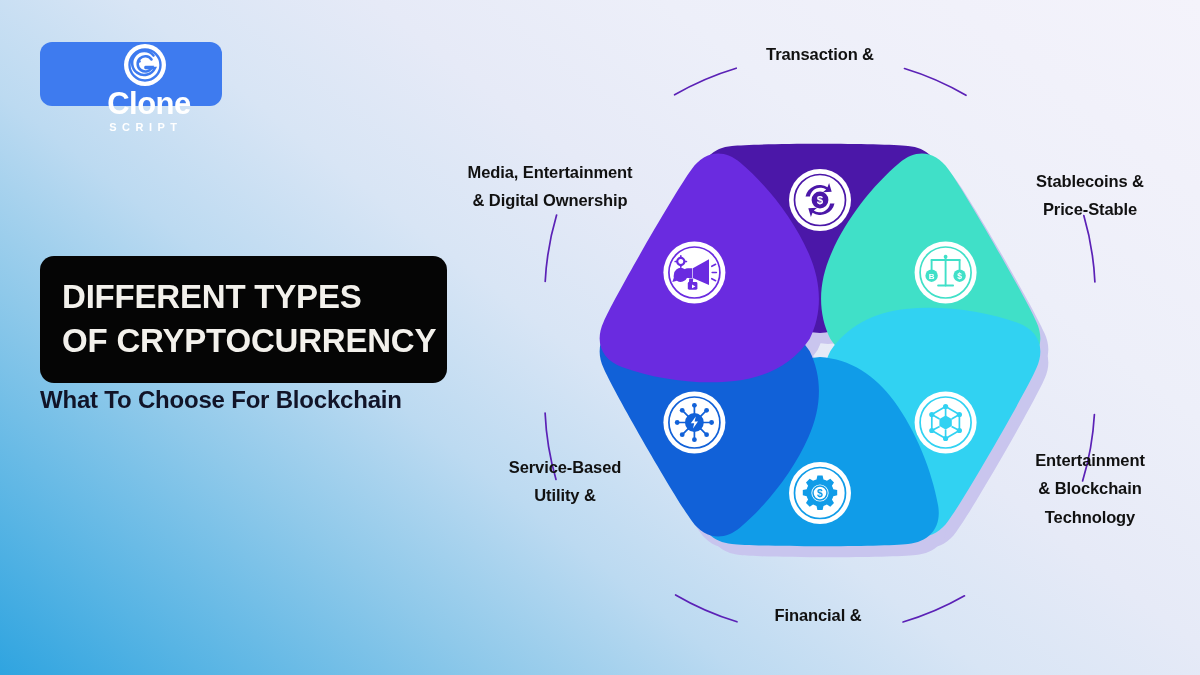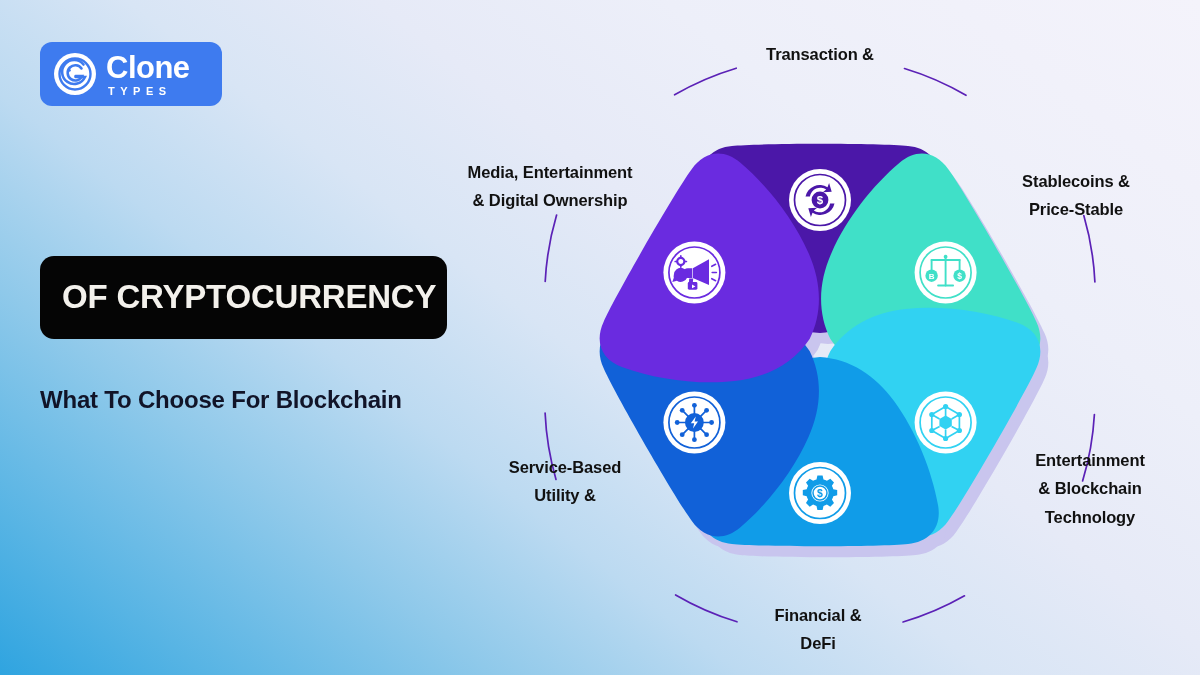--- a/index.html
+++ b/index.html
@@ -33,22 +33,23 @@
   .logo-box {
     position: absolute;
     left: 40px;
     top: 42px;
     width: 182px;
     height: 64px;
     background: #3E7BEF;
     border-radius: 12px;
     display: flex;
     align-items: center;
-    padding-left: 12px;
+    padding-left: 28px;
     box-sizing: border-box;
+    flex-direction: column;
   }
   .logo-mark {
     width: 46px;
     height: 46px;
     flex: 0 0 46px;
   }
   .logo-text {
     margin-left: 8px;
     display: flex;
     flex-direction: column;
@@ -131,25 +132,26 @@
       <circle cx="23" cy="23" r="21" fill="#ffffff"></circle>
       <g fill="none" stroke="#3E7BEF" stroke-linecap="round">
         <circle cx="23" cy="23" r="15.5" stroke-width="2.4"></circle>
         <path d="M31.5 13.5 A12 12 0 1 0 33 26 L23.6 26" stroke-width="2.6"></path>
         <path d="M29.5 17.5 A7.6 7.6 0 1 0 30.2 25 L23.6 25" stroke-width="2.6"></path>
         <circle cx="17.2" cy="19.2" r="1.5" fill="#3E7BEF" stroke="none"></circle>
       </g>
     </svg>
     <div class="logo-text">
       <div class="logo-main">Clone</div>
-      <div class="logo-sub">TYPES</div>
+      <div class="logo-sub">SCRIPT</div>
     </div>
   </div>
 
   <div class="title-box">
+    <div class="title-line">DIFFERENT TYPES</div>
     <div class="title-line">OF CRYPTOCURRENCY</div>
   </div>
   <div class="subtitle">What To Choose For Blockchain</div>
 
   <div class="diagram">
     <svg width="710" height="675" viewBox="0 0 710 675">
       <defs>
 
         <path id="petal" d="M 0,-12
                  C 30,-14 55,-30 74,-56
@@ -330,34 +332,33 @@
             <path d="M-2.4,12.0 l3.4,1.9 -3.4,1.9 z" fill="#ffffff"></path>
           </g>
         </g>
       </g>
     </svg>
 
     <div class="wheel-label" style="left:210px; top:40px; width:240px;">
       <div>Transaction &amp;</div>
     </div>
 
-    <div class="wheel-label" style="left:476px; top:167px; width:220px;">
+    <div class="wheel-label" style="left:490px; top:167px; width:220px;">
       <div>Stablecoins &amp;</div>
       <div>Price-Stable</div>
     </div>
 
     <div class="wheel-label" style="left:490px; top:446px; width:220px;">
       <div>Entertainment</div>
       <div>&amp; Blockchain</div>
       <div>Technology</div>
     </div>
 
     <div class="wheel-label" style="left:208px; top:601px; width:240px;">
       <div>Financial &amp;</div>
-      <div>DeFi</div>
     </div>
 
     <div class="wheel-label" style="left:-35px; top:453px; width:220px;">
       <div>Service-Based</div>
       <div>Utility &amp;</div>
     </div>
 
     <div class="wheel-label" style="left:-70px; top:158px; width:260px;">
       <div>Media, Entertainment</div>
       <div>&amp; Digital Ownership</div>

